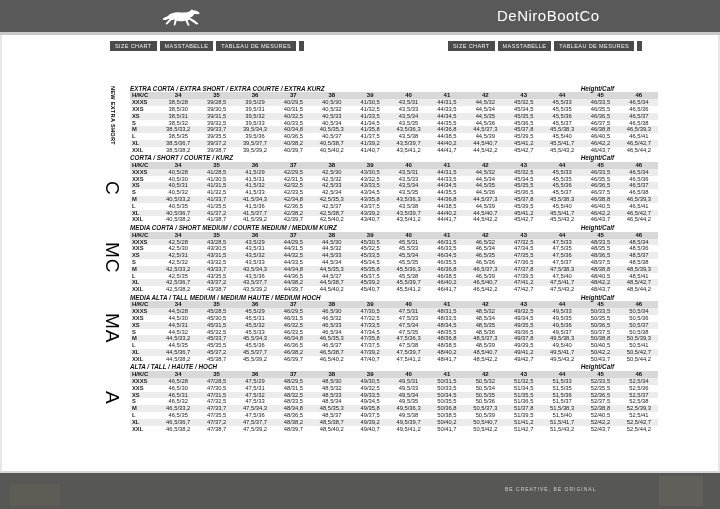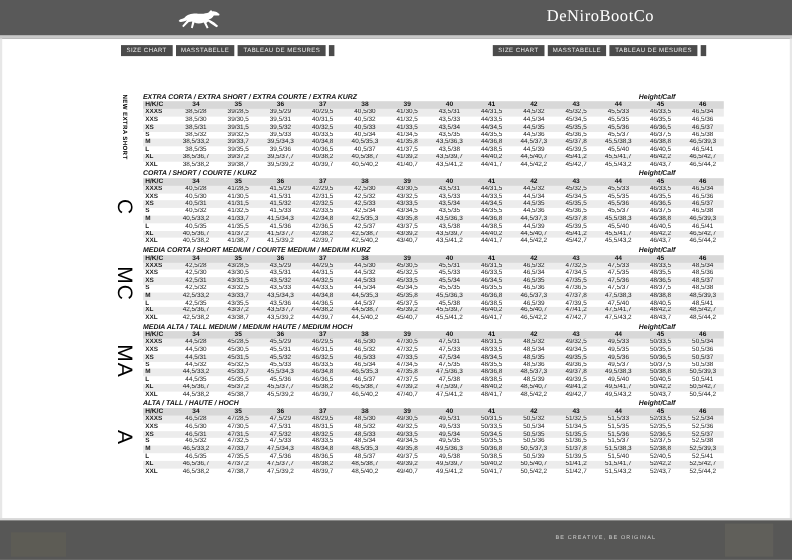--- a/index.html
+++ b/index.html
@@ -5,21 +5,21 @@
   html,body{margin:0;padding:0;}
   body{width:720px;height:509px;position:relative;overflow:hidden;background:#ffffff;
        font-family:"Liberation Sans", sans-serif;color:#111;}
   .page{position:absolute;inset:0;}
 
   
   .topbar{position:absolute;top:0;left:0;right:0;height:32px;background:#595959;
           border-bottom:3px solid #c9c9c9;}
   .horse{position:absolute;left:160px;top:7px;width:48px;height:26px;}
   .brand{position:absolute;left:497px;top:7px;color:#ffffff;
-         font-family:Liberation Serif, serif;font-size:15px;letter-spacing:.5px;}
+         font-family:Liberation Sans, sans-serif;font-size:15px;letter-spacing:.5px;}
 
   
   .tabgroup{position:absolute;top:41px;display:flex;align-items:center;gap:3px;}
   #tabgroup-left{left:110px;}
   #tabgroup-right{left:448px;}
   .tab{background:#4b4b4b;color:#f2f2f2;font-size:5.5px;line-height:6px;
        padding:2px 5px;letter-spacing:.4px;white-space:nowrap;cursor:pointer;}
   .tabcap{width:5px;height:10px;background:#4b4b4b;}
 
   

